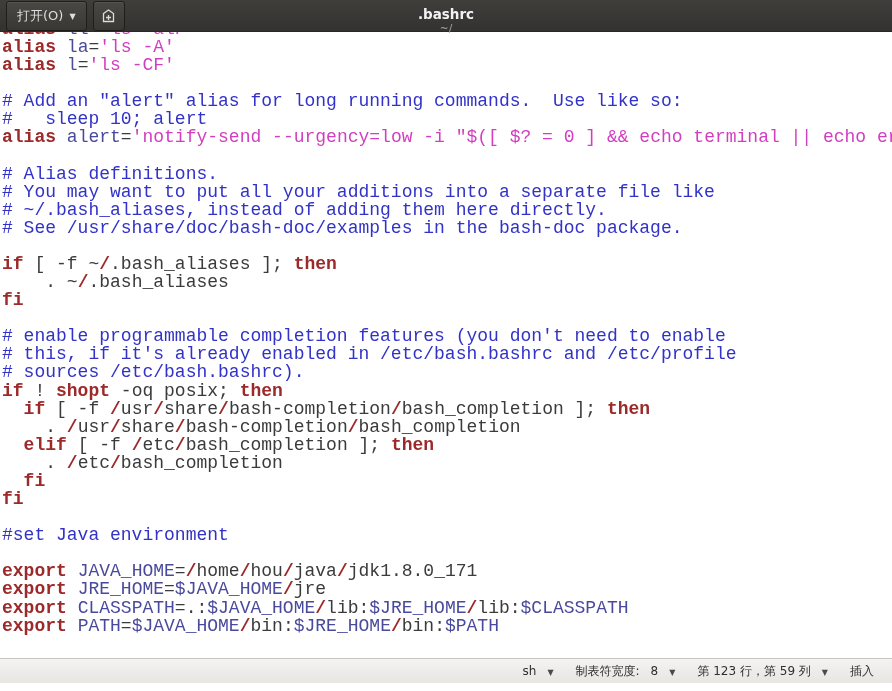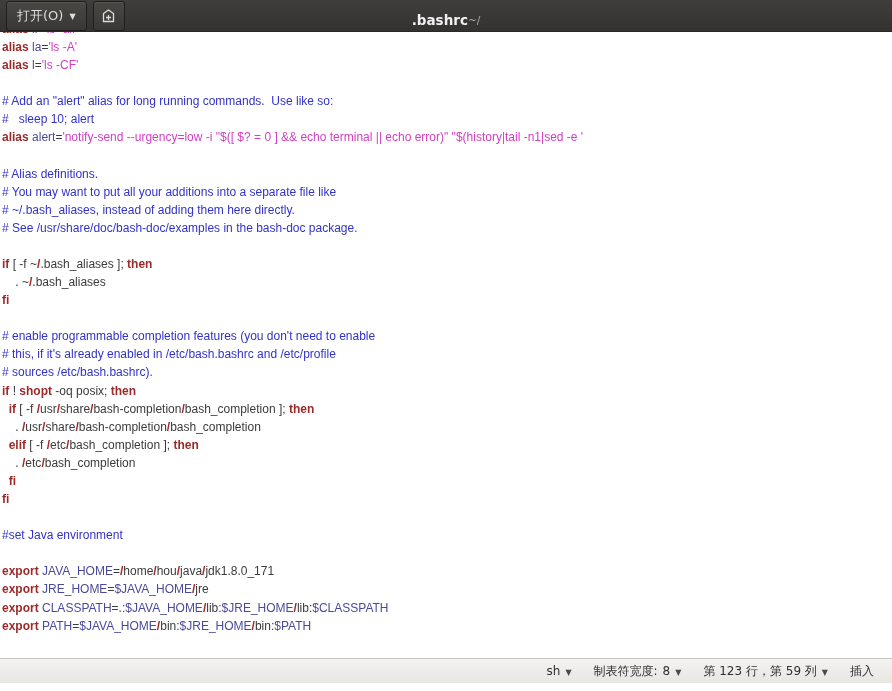--- a/index.html
+++ b/index.html
@@ -74,21 +74,21 @@
   }
   .hamburger i:nth-child(1) { width: 14px; }
   .hamburger i:nth-child(2) { width: 11px; }
   .hamburger i:nth-child(3) { width: 14px; }
 
   .title-center {
     position: absolute;
     left: 0; right: 0; top: 0;
     height: 40px;
     display: flex;
-    flex-direction: row;
+    flex-direction: column;
     align-items: center;
     justify-content: center;
     pointer-events: none;
     z-index: 1;
   }
   .title-main {
     color: #f2f2f2;
     font-size: 13.5px;
     font-weight: bold;
     line-height: 15px;
@@ -129,22 +129,22 @@
   .wbtn .gl-max { display:block; width:8px; height:8px; border:1.5px solid #2e2d2b; box-sizing:border-box; }
 
   
   .editor {
     position: relative;
     height: 626px;
     background: #ffffff;
     overflow: hidden;
   }
   .code {
-    font-family: Liberation Sans, sans-serif;
-    font-size: 12px;
+    font-family: Liberation Mono, monospace;
+    font-size: 18px;
     line-height: 18.08px;
     white-space: pre;
     color: #3b3b3b;
     padding: 0 2px;
     margin-top: -12px;  
     letter-spacing: 0px;
   }
   .code .ln { display: block; height: 18.08px; }
   
   .kw   { color: #9c2a2a; font-weight: bold; }   
@@ -165,21 +165,21 @@
     gap: 22px;
     padding: 0 18px 0 0;
     box-sizing: border-box;
     font-size: 12px;
     color: #2f2f2f;
     user-select: none;
   }
   .sb-item {
     display: flex;
     align-items: center;
-    gap: 5px;
+    gap: 11px;
     cursor: default;
     white-space: nowrap;
   }
   .sb-caret {
     font-size: 8px;
     position: relative;
     top: 1px;
     color: #4a4a4a;
   }
 </style>

